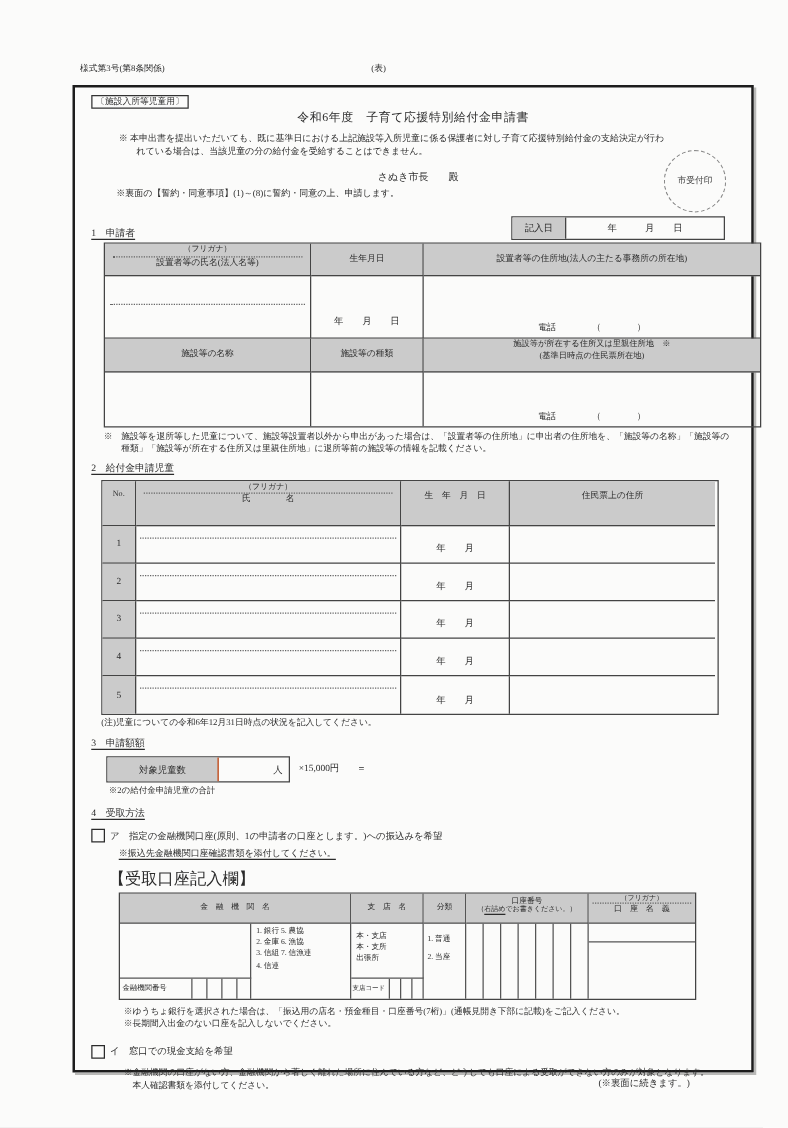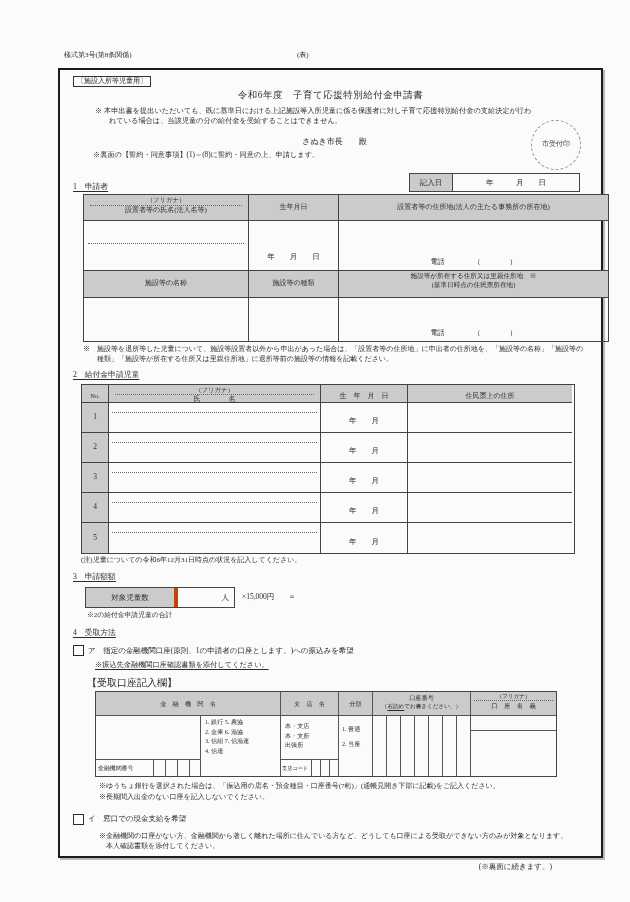--- a/index.html
+++ b/index.html
@@ -49,30 +49,30 @@
   
   .t2{width:492px;}
   .t2 .cno{width:27px;} .t2 .cname{width:212px;} .t2 .cbirth{width:87px;} .t2 .caddr{width:164px;}
   .t2 .hdr{font-size:7px;}
   .rowno{background:#cbcbcb;display:flex;align-items:center;justify-content:center;}
   .t2row{height:30px;}
   .t2 .dottop{position:absolute;left:3px;right:3px;top:32%;border-bottom:1px dotted #666;}
   
   .amount-line{display:flex;align-items:center;margin-top:4px;margin-left:12px;}
   .amt-tbl{display:flex;border:1px solid #444;height:19px;line-height:19px;}
-  .amt-tbl .lab{background:#cbcbcb;width:88px;text-align:center;border-right:4px solid #c2410c;}
+  .amt-tbl .lab{background:#cbcbcb;width:88px;text-align:center;border-right:1px solid #c2410c;}
   .amt-tbl .unitcell{width:56px;text-align:right;padding-right:5px;box-sizing:border-box;}
   .amt-tbl .amtcell{width:200px;text-align:right;padding-right:60px;box-sizing:border-box;}
   .amt-op{margin:0 7px;font-size:7.5px;}
   .subnote{font-size:6.8px;margin-top:2px;margin-left:14px;}
   .checkline{display:flex;align-items:center;margin-top:7px;font-size:7.5px;}
   .ckbox{display:inline-block;width:9px;height:9px;border:1.3px solid #2b2b2b;margin-right:4px;flex:0 0 auto;}
   .underlined{text-decoration:underline;text-underline-offset:2px;}
   .attach{margin-top:5px;margin-left:22px;font-size:7.2px;}
-  .boxlabel{margin-top:5px;margin-left:14px;font-size:10px;}
+  .boxlabel{margin-top:5px;margin-left:14px;font-size:13px;}
   
   .acct{position:relative;width:460px;height:84px;border:1px solid #444;margin:2px 0 0 22px;box-sizing:content-box;}
   .ac{position:absolute;box-sizing:border-box;border-color:#555;font-size:6.2px;}
   .ac.gray{background:#cbcbcb;}
   .brd-r{border-right:1px solid #555;} .brd-b{border-bottom:1px solid #555;}
   .ctr{display:flex;align-items:center;justify-content:center;text-align:center;}
   .acct-sub{font-size:5.6px;display:block;}
   .ftop{border-bottom:1px dotted #666;font-size:5.6px;line-height:1.2;}
   .banklist{padding:2px 0 0 4px;line-height:1.55;font-size:6.1px;}
   .branchlist{padding:6px 0 0 4px;line-height:1.5;font-size:6.1px;}
@@ -153,21 +153,21 @@
         </div>
       </div>
     </div>
 
     <div class="note">※　施設等を退所等した児童について、施設等設置者以外から申出があった場合は、「設置者等の住所地」に申出者の住所地を、「施設等の名称」「施設等の種類」「施設等が所在する住所又は里親住所地」に退所等前の施設等の情報を記載ください。</div>
 
     
     <div class="sec-head" style="margin-top:6px;">2　給付金申請児童</div>
 
     <div class="tbl t2" style="margin-left:8px;margin-top:3px;">
-      <div class="trow" style="height:18px;">
+      <div class="trow" style="height:36px;">
         <div class="cell cno hdr" style="line-height:22px;font-size:6.5px;">No.</div>
         <div class="cell cname hdr">
           <div class="furig">（フリガナ）</div>
           <div style="font-size:7px;">氏　　　　名</div>
         </div>
         <div class="cell cbirth hdr" style="line-height:22px;">生　年　月　日</div>
         <div class="cell caddr hdr last" style="line-height:22px;">住民票上の住所</div>
       </div>
 
       <div class="trow t2row">

